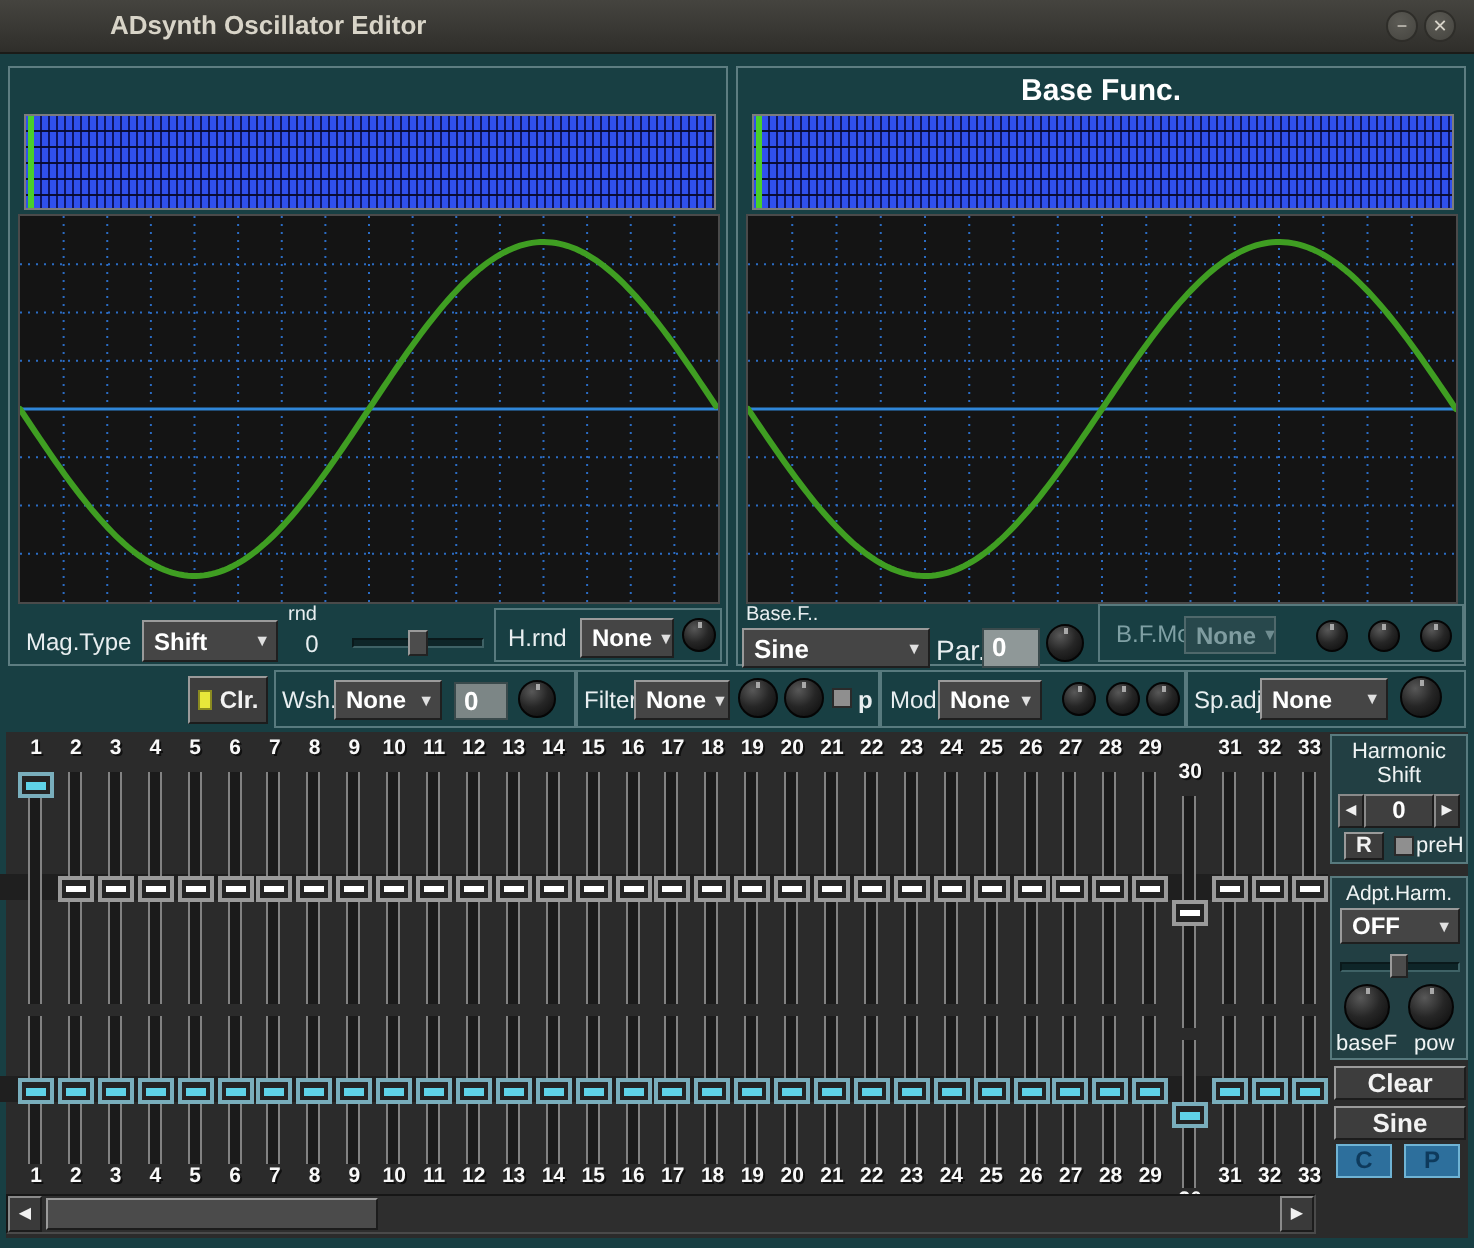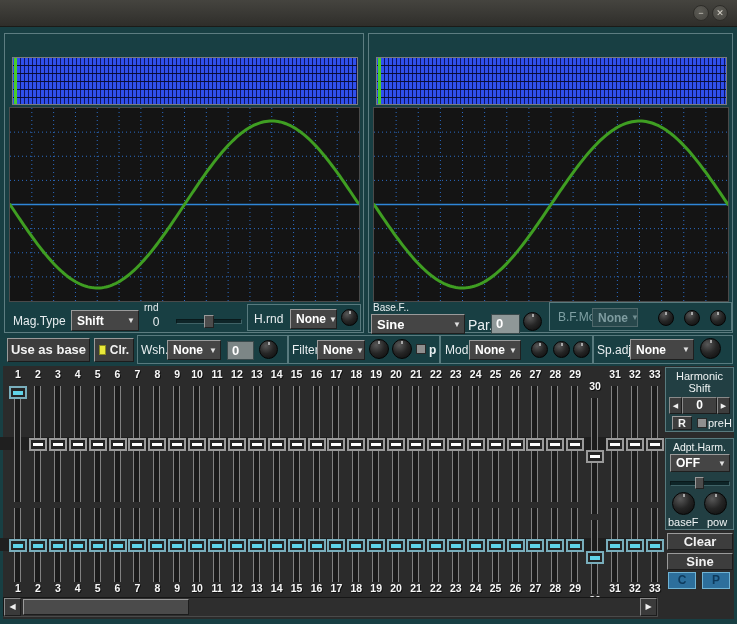--- a/index.html
+++ b/index.html
@@ -117,20 +117,21 @@
     text-align:center; line-height:25px; cursor:pointer; }
   .clr-ico { display:inline-block; width:7px; height:10px; background:#e8e83a;
     border:1px solid #8a8a20; vertical-align:-1px; margin-right:4px; }
 </style>
 </head>
 <body>
 
 <div id="win">
 
   <div class="titlebar">
+    <span class="title">ADsynth Oscillator Editor</span>
     <div class="tbtn min"><span>−</span></div>
     <div class="tbtn cls"><span>✕</span></div>
   </div>
 
   <div class="panel left">
     <div class="spectrum"></div>
     <div class="scope">
       <svg class="wave-svg" width="349" height="193">
           <line x1="21.8125" y1="0" x2="21.8125" y2="193" stroke="#2b6cc4" stroke-width="1" stroke-dasharray="1 3"></line>
           <line x1="43.625" y1="0" x2="43.625" y2="193" stroke="#2b6cc4" stroke-width="1" stroke-dasharray="1 3"></line>
@@ -172,20 +173,21 @@
     <div class="gbox" style="left:242px; top:270px; width:114px; height:27px;"></div>
     <span class="lbl" style="left:249px; top:278px;">H.rnd</span>
     <div class="dd" style="left:285px; top:275px; width:47px; height:20px;">
       <span>None</span>
       <span class="arr">▼</span>
     </div>
     <div class="knob" style="left:336px; top:275px; width:17px; height:17px;"></div>
   </div>
 
   <div class="panel right">
+    <div class="panel-title">Base Func.</div>
     <div class="spectrum"></div>
     <div class="scope">
       <svg class="wave-svg" width="354" height="193">
           <line x1="22.125" y1="0" x2="22.125" y2="193" stroke="#2b6cc4" stroke-width="1" stroke-dasharray="1 3"></line>
           <line x1="44.25" y1="0" x2="44.25" y2="193" stroke="#2b6cc4" stroke-width="1" stroke-dasharray="1 3"></line>
           <line x1="66.375" y1="0" x2="66.375" y2="193" stroke="#2b6cc4" stroke-width="1" stroke-dasharray="1 3"></line>
           <line x1="88.5" y1="0" x2="88.5" y2="193" stroke="#2b6cc4" stroke-width="1" stroke-dasharray="1 3"></line>
           <line x1="110.625" y1="0" x2="110.625" y2="193" stroke="#2b6cc4" stroke-width="1" stroke-dasharray="1 3"></line>
           <line x1="132.75" y1="0" x2="132.75" y2="193" stroke="#2b6cc4" stroke-width="1" stroke-dasharray="1 3"></line>
           <line x1="154.875" y1="0" x2="154.875" y2="193" stroke="#2b6cc4" stroke-width="1" stroke-dasharray="1 3"></line>
@@ -221,21 +223,20 @@
     <div class="dd disabled" style="left:223px; top:274px; width:46px; height:19px;">
       <span>None</span>
       <span class="arr">▼</span>
     </div>
     <div class="knob" style="left:289px; top:276px; width:16px; height:16px;"></div>
     <div class="knob" style="left:315px; top:276px; width:16px; height:16px;"></div>
     <div class="knob" style="left:341px; top:276px; width:16px; height:16px;"></div>
   </div>
 
   <div class="toolbar">
-    <div class="btn" style="left:7px; top:3px; width:83px; height:24px; font-size:13px; line-height:22px;"><span>Use as base</span></div>
     <div class="btn" style="left:94px; top:3px; width:40px; height:24px; font-size:12px; line-height:22px;"><span class="clr-ico"></span><span>Clr.</span></div>
 
     <div class="gbox" style="left:137px; top:0px; width:151px; height:29px;"></div>
     <span class="lbl" style="left:141px; top:8px;">Wsh.</span>
     <div class="dd" style="left:167px; top:5px; width:54px; height:20px;">
       <span>None</span>
       <span class="arr">▼</span>
     </div>
     <div class="field" style="left:227px; top:6px; width:27px; height:19px; background:#7c8686;">0</div>
     <div class="knob" style="left:259px; top:5px; width:19px; height:19px;"></div>

